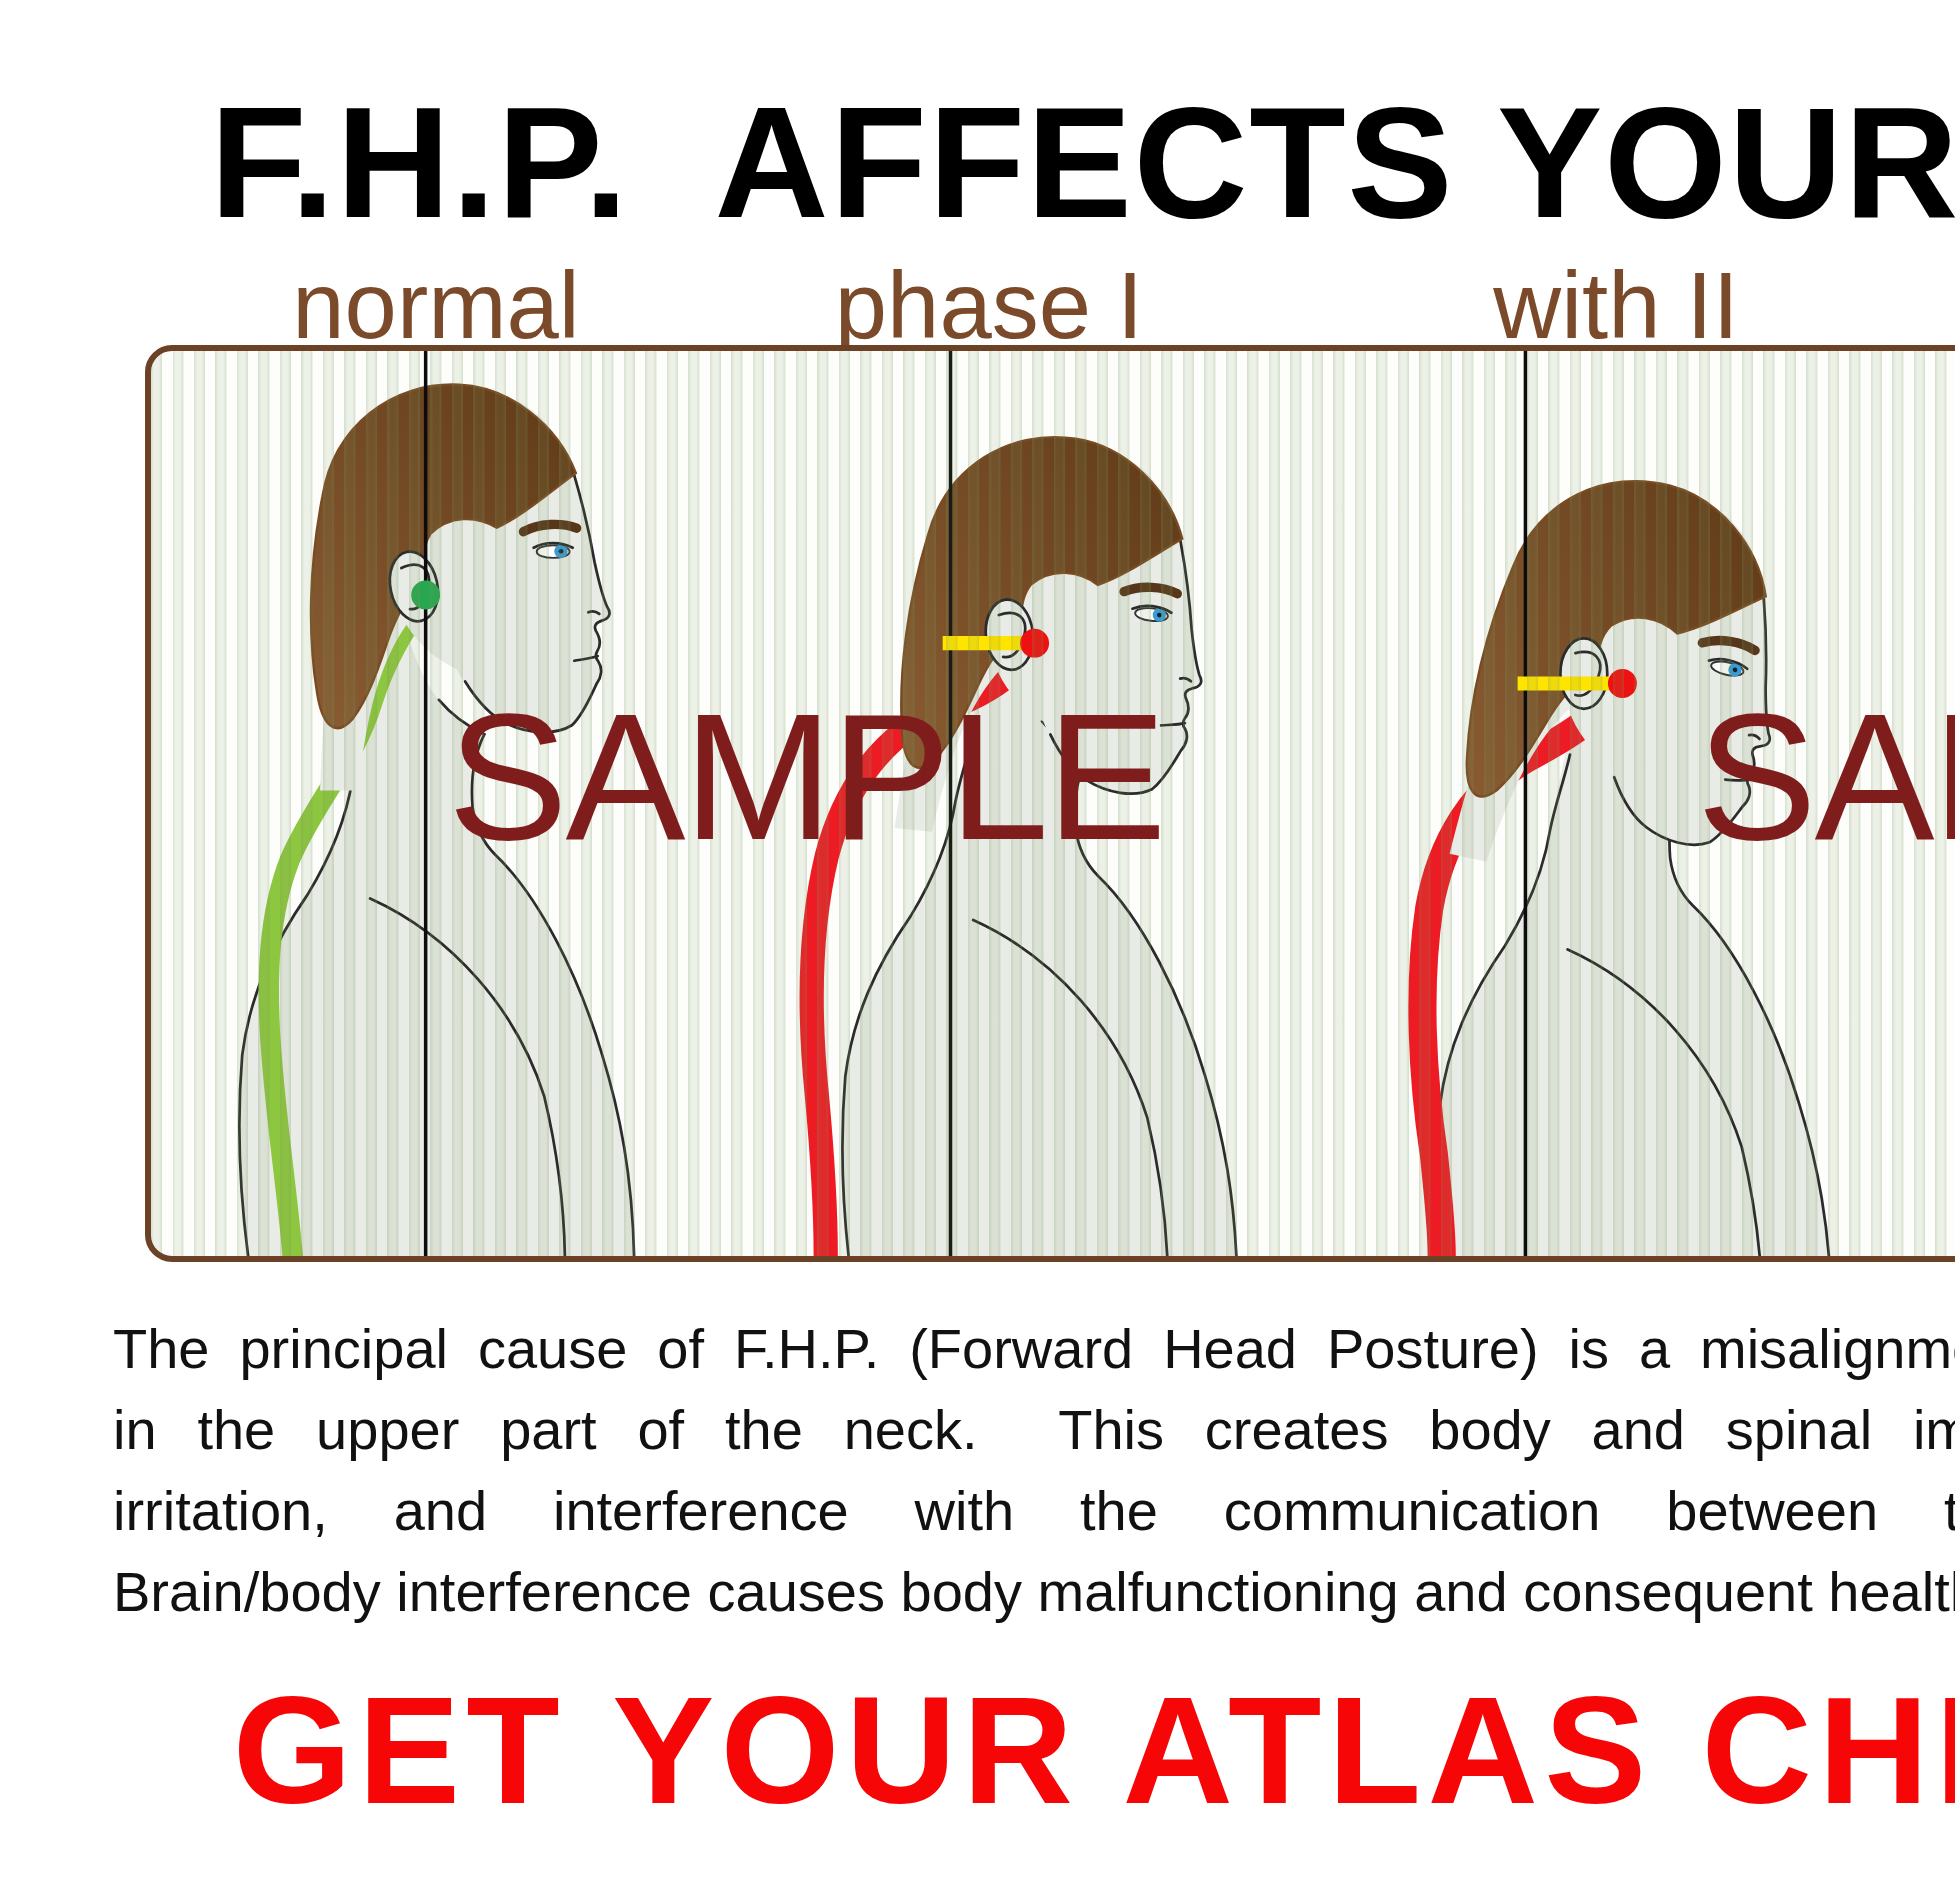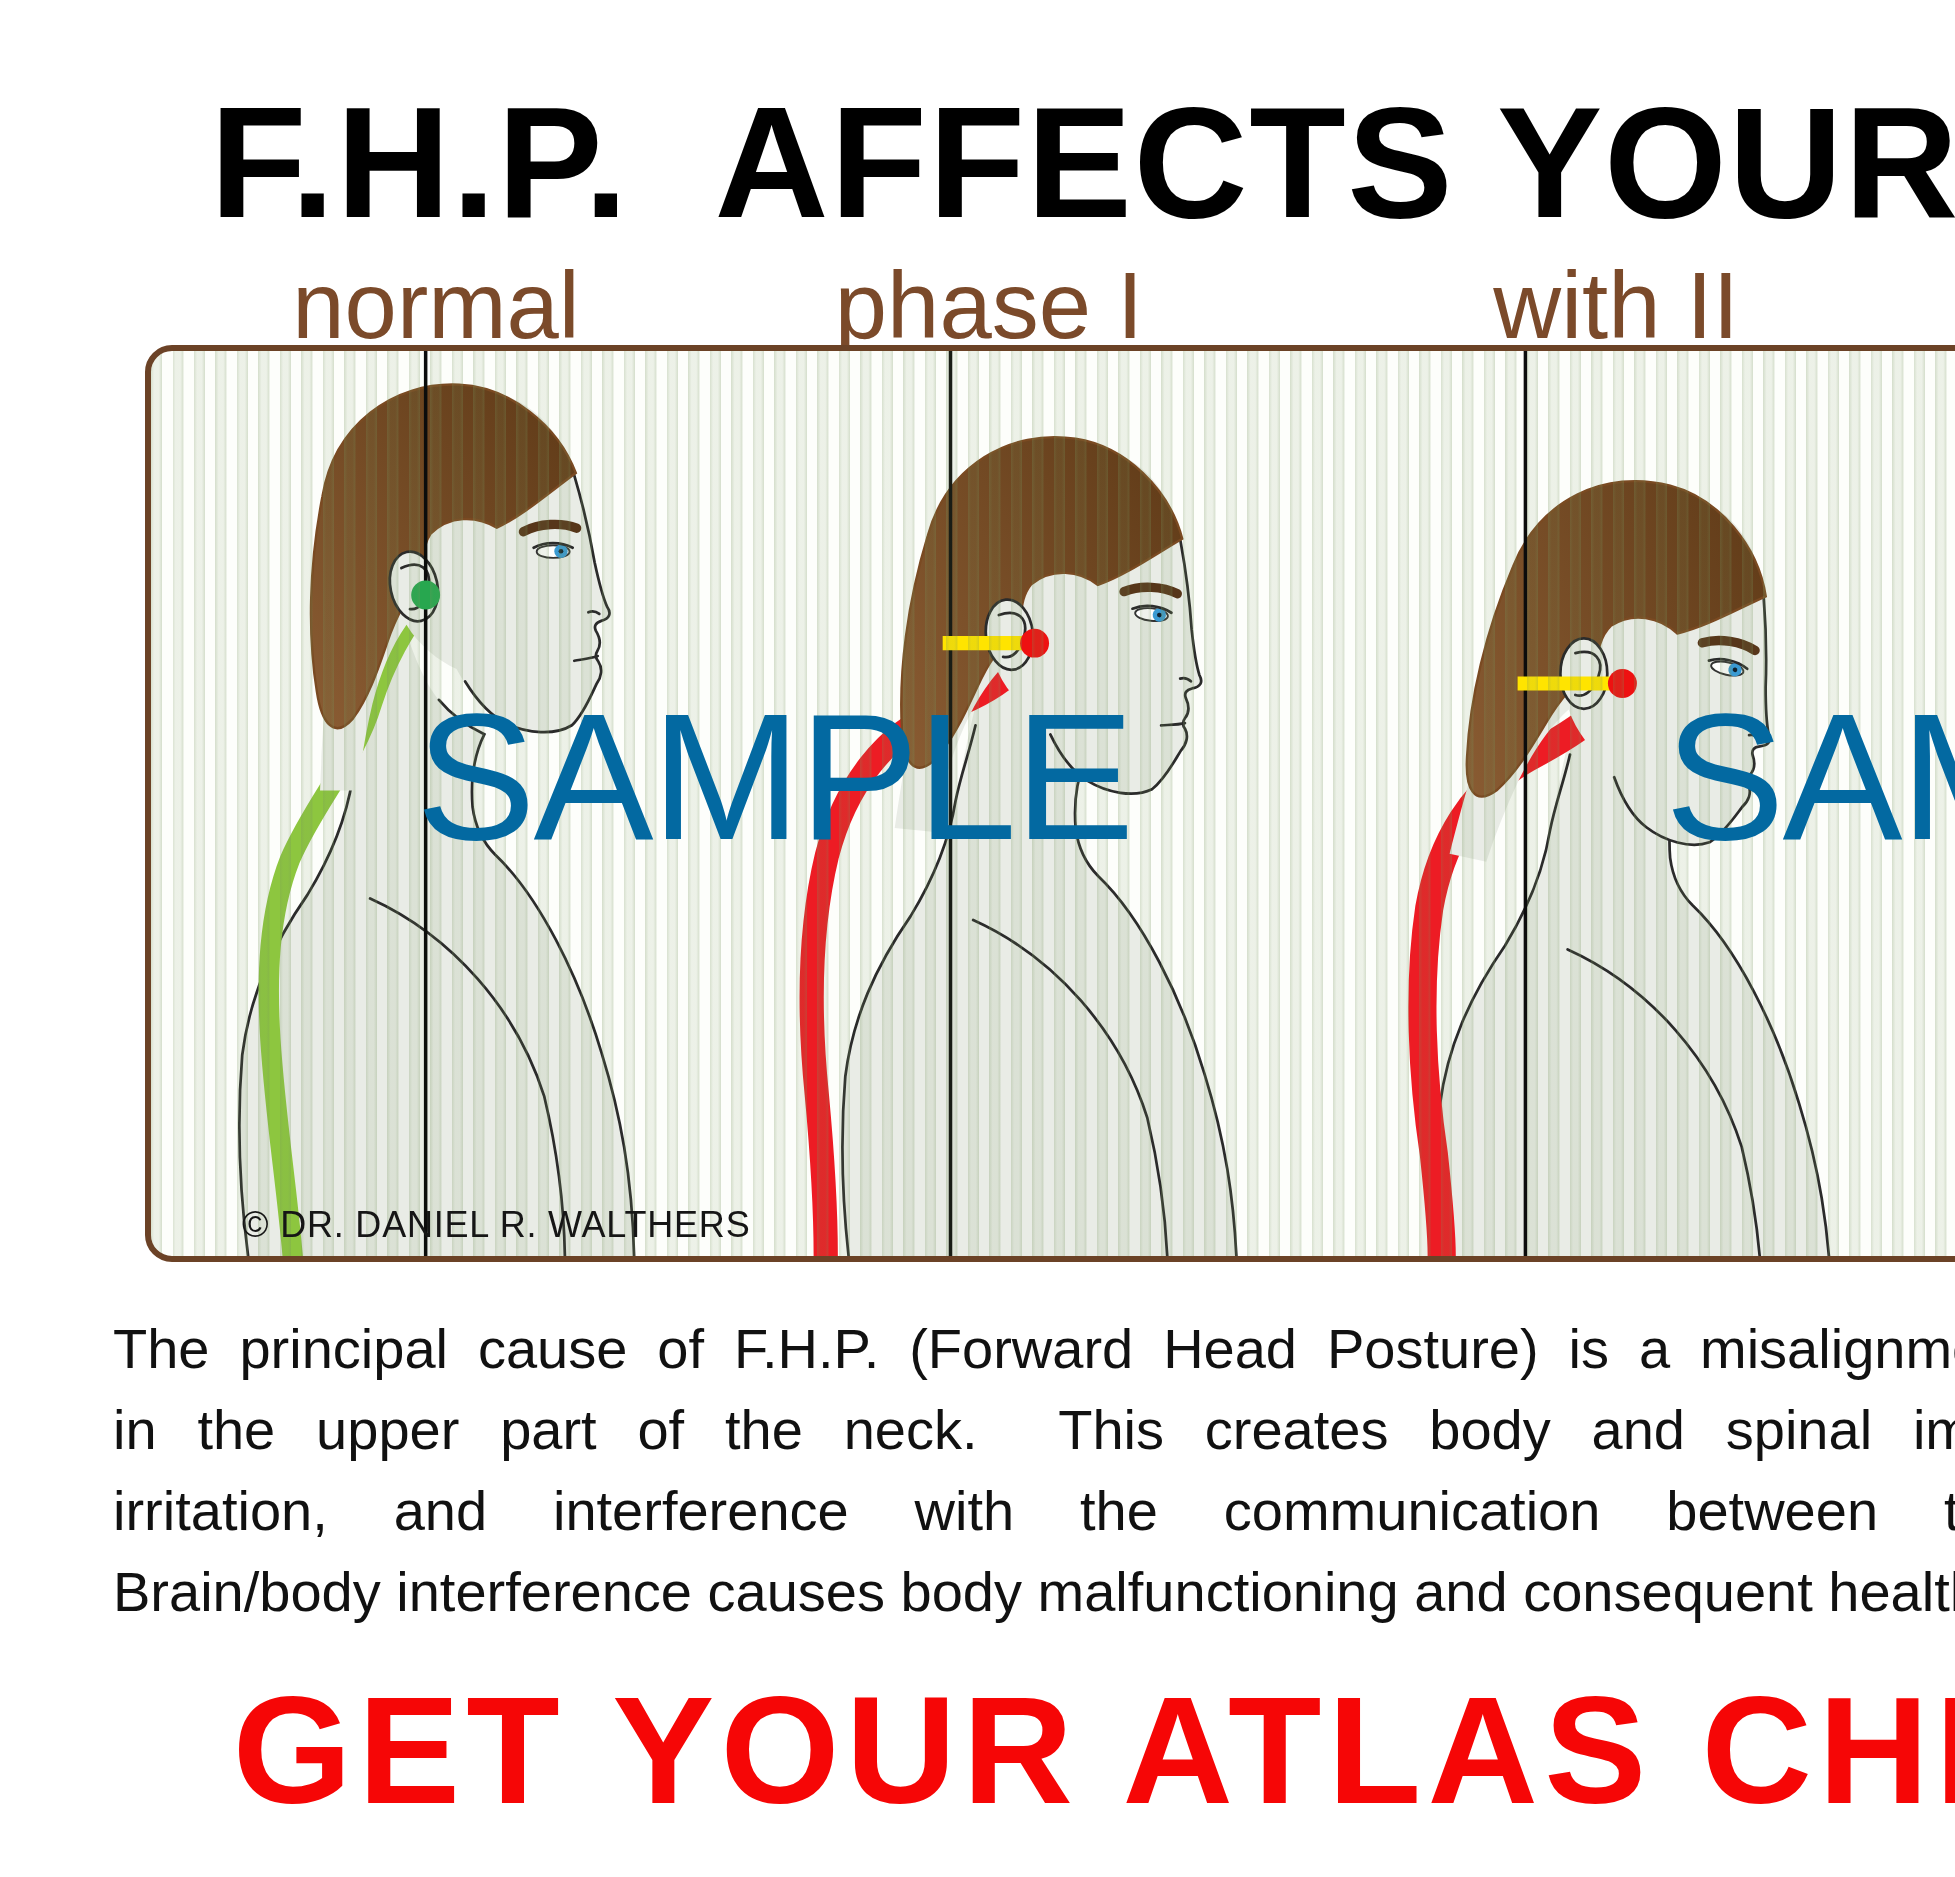--- a/index.html
+++ b/index.html
@@ -15,22 +15,22 @@
          background:#fdfefb;overflow:hidden;}
   .board svg{position:absolute;left:0;top:0;width:2522px;height:905px;display:block;}
   .stripes{position:absolute;left:0;top:0;right:0;bottom:0;z-index:5;pointer-events:none;
      background:repeating-linear-gradient(90deg,
         rgba(118,148,92,0.28) 0px, rgba(118,148,92,0.12) 3.1px,
         rgba(118,148,92,0.12) 7.8px, rgba(118,148,92,0.28) 10.6px,
         rgba(255,255,255,0) 11.3px, rgba(255,255,255,0) 21.5px);}
   .copyright{position:absolute;left:91px;bottom:10.2px;z-index:8;
          font-size:36px;color:#161616;letter-spacing:0.8px;white-space:nowrap;}
   .sample{position:absolute;top:687px;transform:translateX(-50%);z-index:50;
-         font-size:180px;font-weight:400;letter-spacing:-2.3px;color:#0369a1;
-         white-space:nowrap;line-height:1;}
+         font-size:180px;font-weight:400;letter-spacing:-2.3px;color:#7f1d1d;
+         white-space:nowrap;line-height:1;margin-left:32px;}
   .sample.s1{left:774px;}
   .sample.s2{left:2023px;}
   .paragraph{position:absolute;left:113px;top:1308px;width:2601px;
          font-size:56px;line-height:81px;color:#111;}
   .pline{text-align:justify;text-align-last:justify;}
   .pline.last{text-align:left;text-align-last:left;}
   .cta{position:absolute;top:1673px;left:1396px;transform:translateX(-50%);
          font-size:153px;font-weight:bold;letter-spacing:6.3px;color:#f60606;
          white-space:nowrap;line-height:1;}
   
@@ -138,21 +138,20 @@
         <path class="spine" stroke-width="78" d="M 5564,955 C 5480,1035 5375,1090 5270,1128 C 5100,1190 4988,1330 4948,1510
              C 4908,1710 4918,1930 4948,2110 C 4962,2225 4968,2275 4968,2314" stroke="#ed1c24"></path>
         <use href="#head" transform="translate(4862,321) rotate(16 652 274)"></use>
         <line class="refline" x1="5229" y1="0" x2="5229" y2="2314" stroke="#0c0c0c"></line>
         <line class="yline" x1="5214" y1="947" x2="5570" y2="947" stroke="#ffe400"></line>
         <circle cx="5564" cy="947" r="37" fill="#ee1111"></circle>
       </g>
     </svg>
 
     <div class="stripes"></div>
-    <div class="copyright">© DR. DANIEL R. WALTHERS</div>
   </div>
 
   <div class="sample s1">SAMPLE</div>
   <div class="sample s2">SAMPLE</div>
 
   <div class="paragraph">
     <div class="pline">The principal cause of F.H.P. (Forward Head Posture) is a misalignment of one of the two bones</div>
     <div class="pline">in the upper part of the neck.&nbsp; This creates body and spinal imbalances resulting in nerve</div>
     <div class="pline">irritation, and interference with the communication between the brain and the body.</div>
     <div class="pline last">Brain/body interference causes body malfunctioning and consequent health problems.</div>

